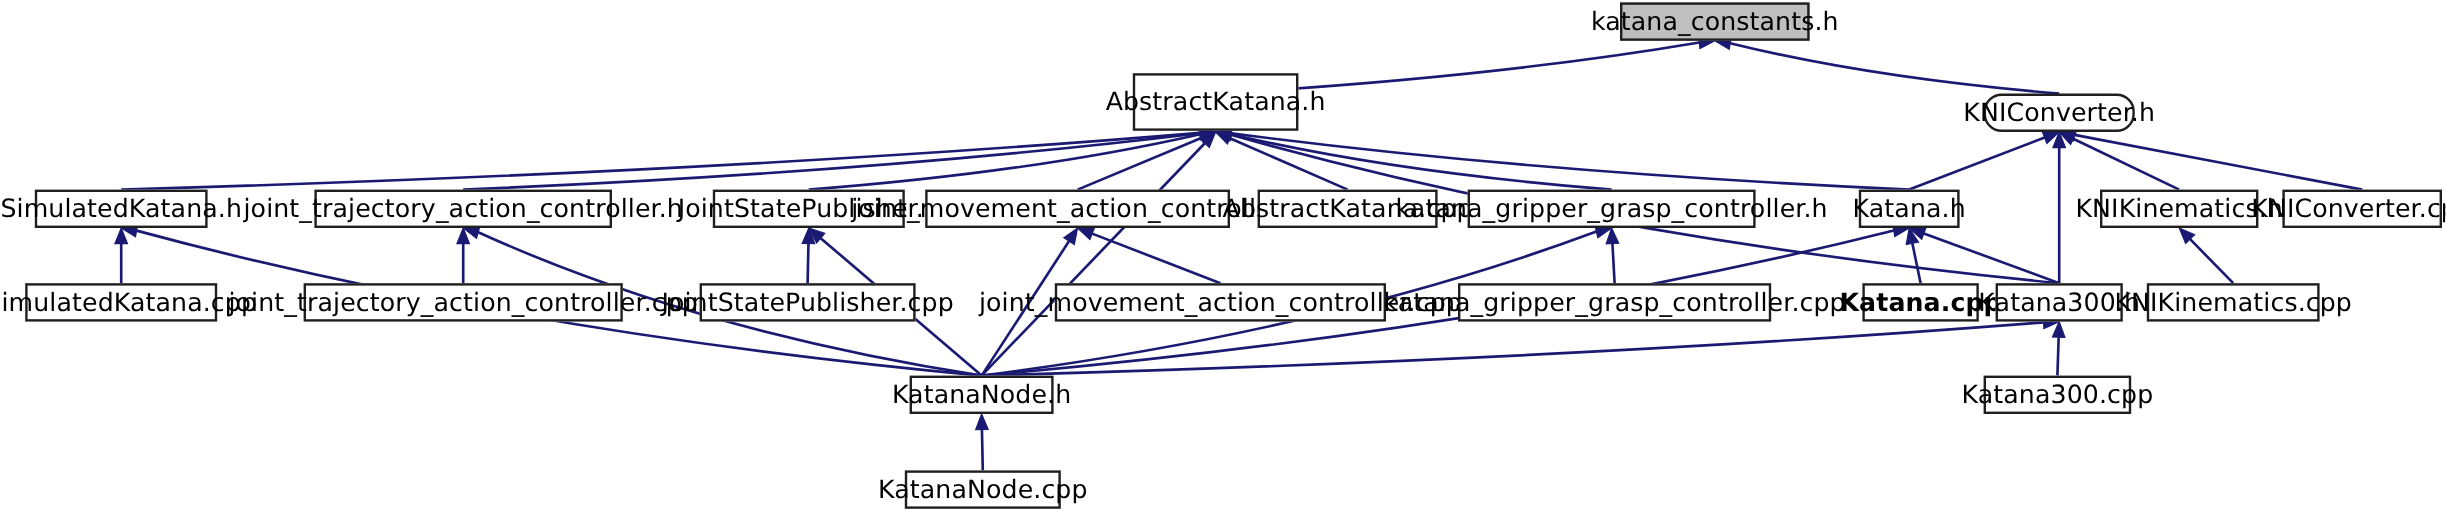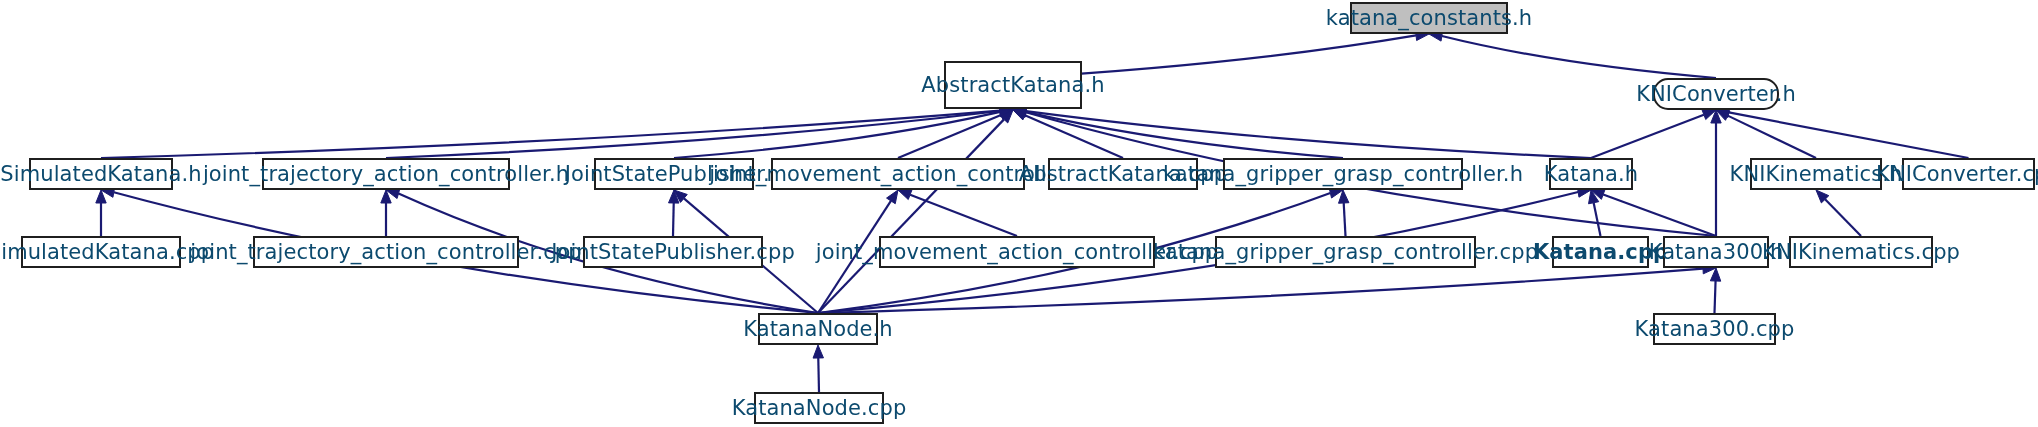--- a/index.html
+++ b/index.html
@@ -31,21 +31,21 @@
   .arrow-head {
     fill: #1a1a72;
     stroke: #1a1a72;
     stroke-width: 1;
   }
   .node {
     position: absolute;
     box-sizing: border-box;
     border: 2px solid #1f1f1f;
     background: #ffffff;
-    color: #0c4a6e;
+    color: #000000;
     font-size: 21px;
     line-height: 1;
     display: flex;
     align-items: center;
     justify-content: center;
     white-space: nowrap;
     height: 32px;
     letter-spacing: 0.1px;
   }
   .node.highlight {

